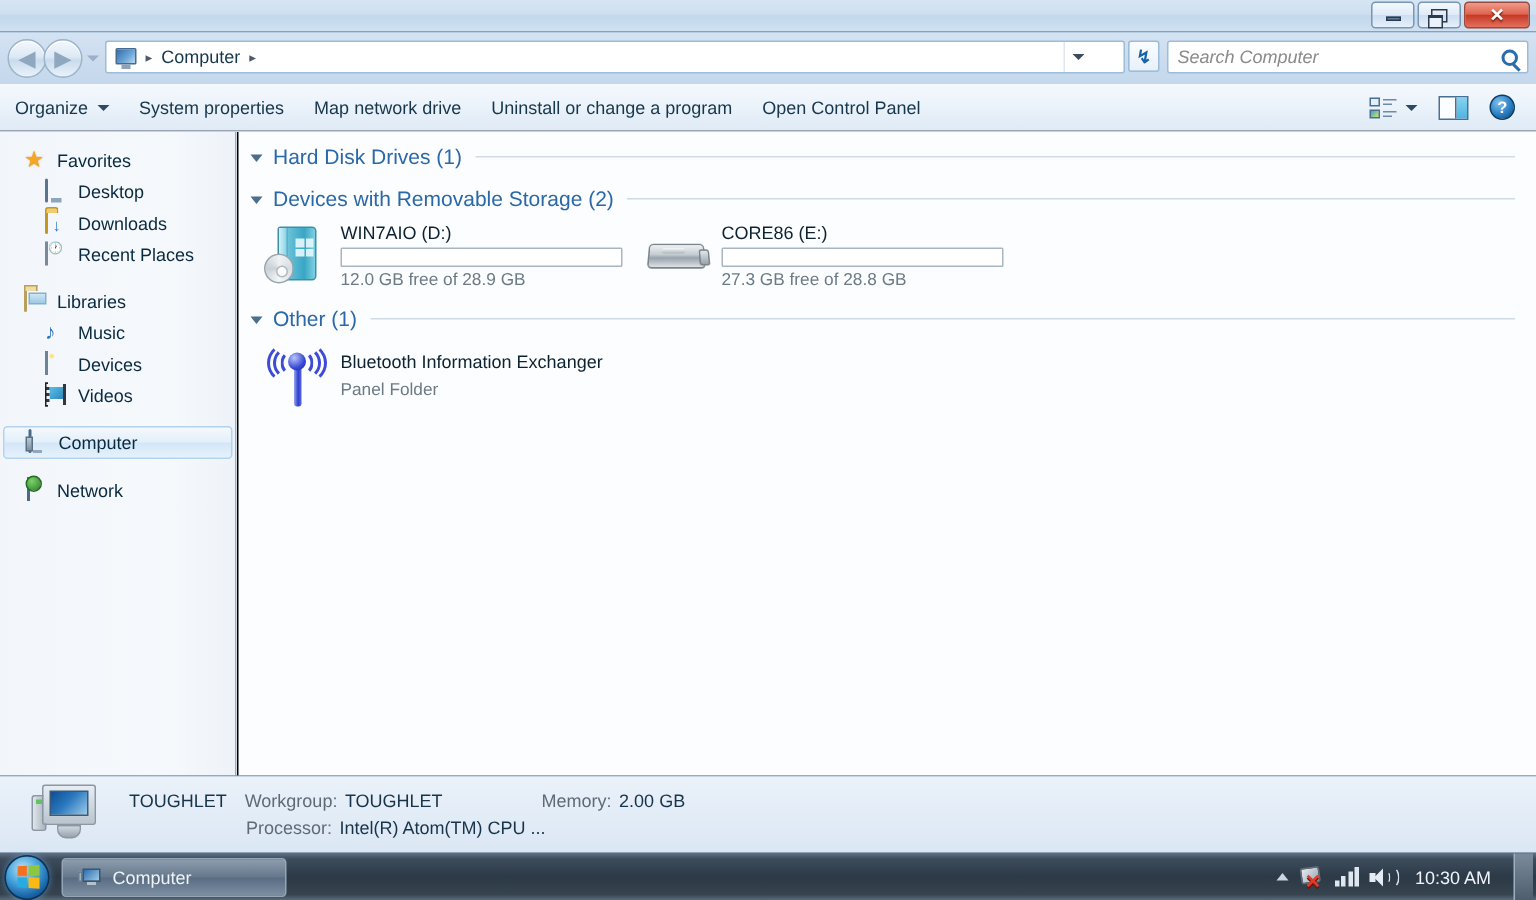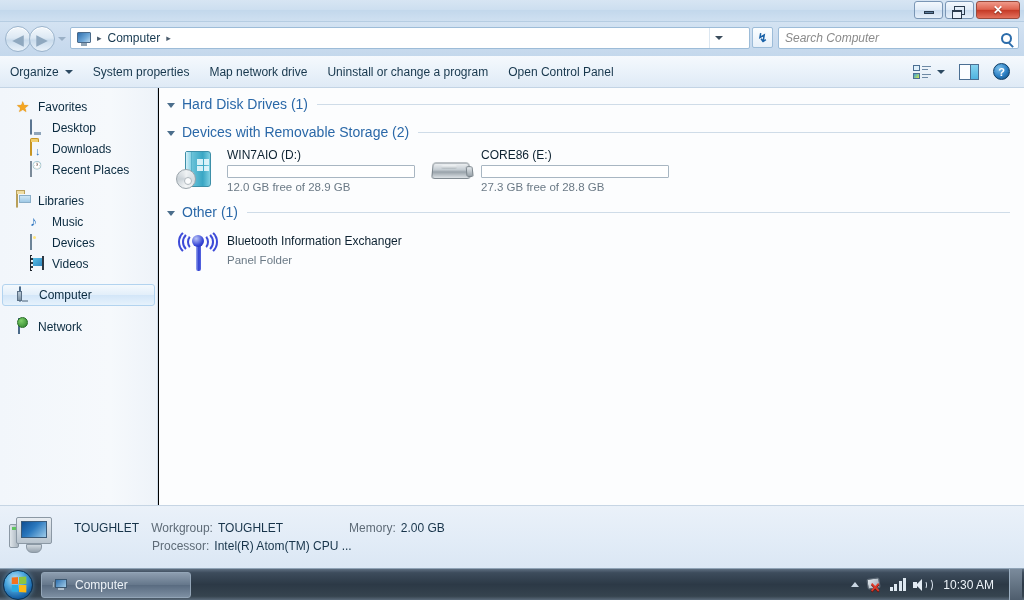--- a/index.html
+++ b/index.html
@@ -377,24 +377,24 @@
   .wave.l1 { left: 7px; top: 5px; width: 14px; height: 16px; }
   .wave.l2 { left: 2px; top: 2px; width: 22px; height: 22px; }
   .wave.l3 { left: -2px; top: -1px; width: 30px; height: 28px; }
   .wave.r { transform: scaleX(-1); }
   .wave.r.l1 { left: 15px; }
   .wave.r.l2 { left: 12px; }
   .wave.r.l3 { left: 8px; }
 
   
   .details {
-    position: absolute; left: 0; bottom: 32px; width: 1024px; height: 63px;
+    position: absolute; left: 0; bottom: 32px; width: 1024px; height: 51px;
     background: linear-gradient(to bottom, #eaf1f9 0%, #e2ecf7 55%, #dbe7f4 100%);
     border-top: 1px solid #c6d5e4;
-    display: flex; align-items: center; padding-left: 8px;
+    display: flex; align-items: center; padding-left: 20px;
   }
   .detailicon { width: 52px; height: 44px; position: relative; flex: none; margin-right: 14px; }
   .mon {
     position: absolute; left: 8px; top: 2px; width: 36px; height: 27px; border-radius: 2px;
     background: linear-gradient(to bottom, #e8edf2, #b9c4ce);
     border: 1px solid #8b98a4;
   }
   .mon:after {
     content:""; position: absolute; left: 4px; top: 3px; right: 4px; bottom: 5px;
     background: linear-gradient(135deg, #0f4e93 0%, #2a78be 45%, #9dcbe9 100%);

